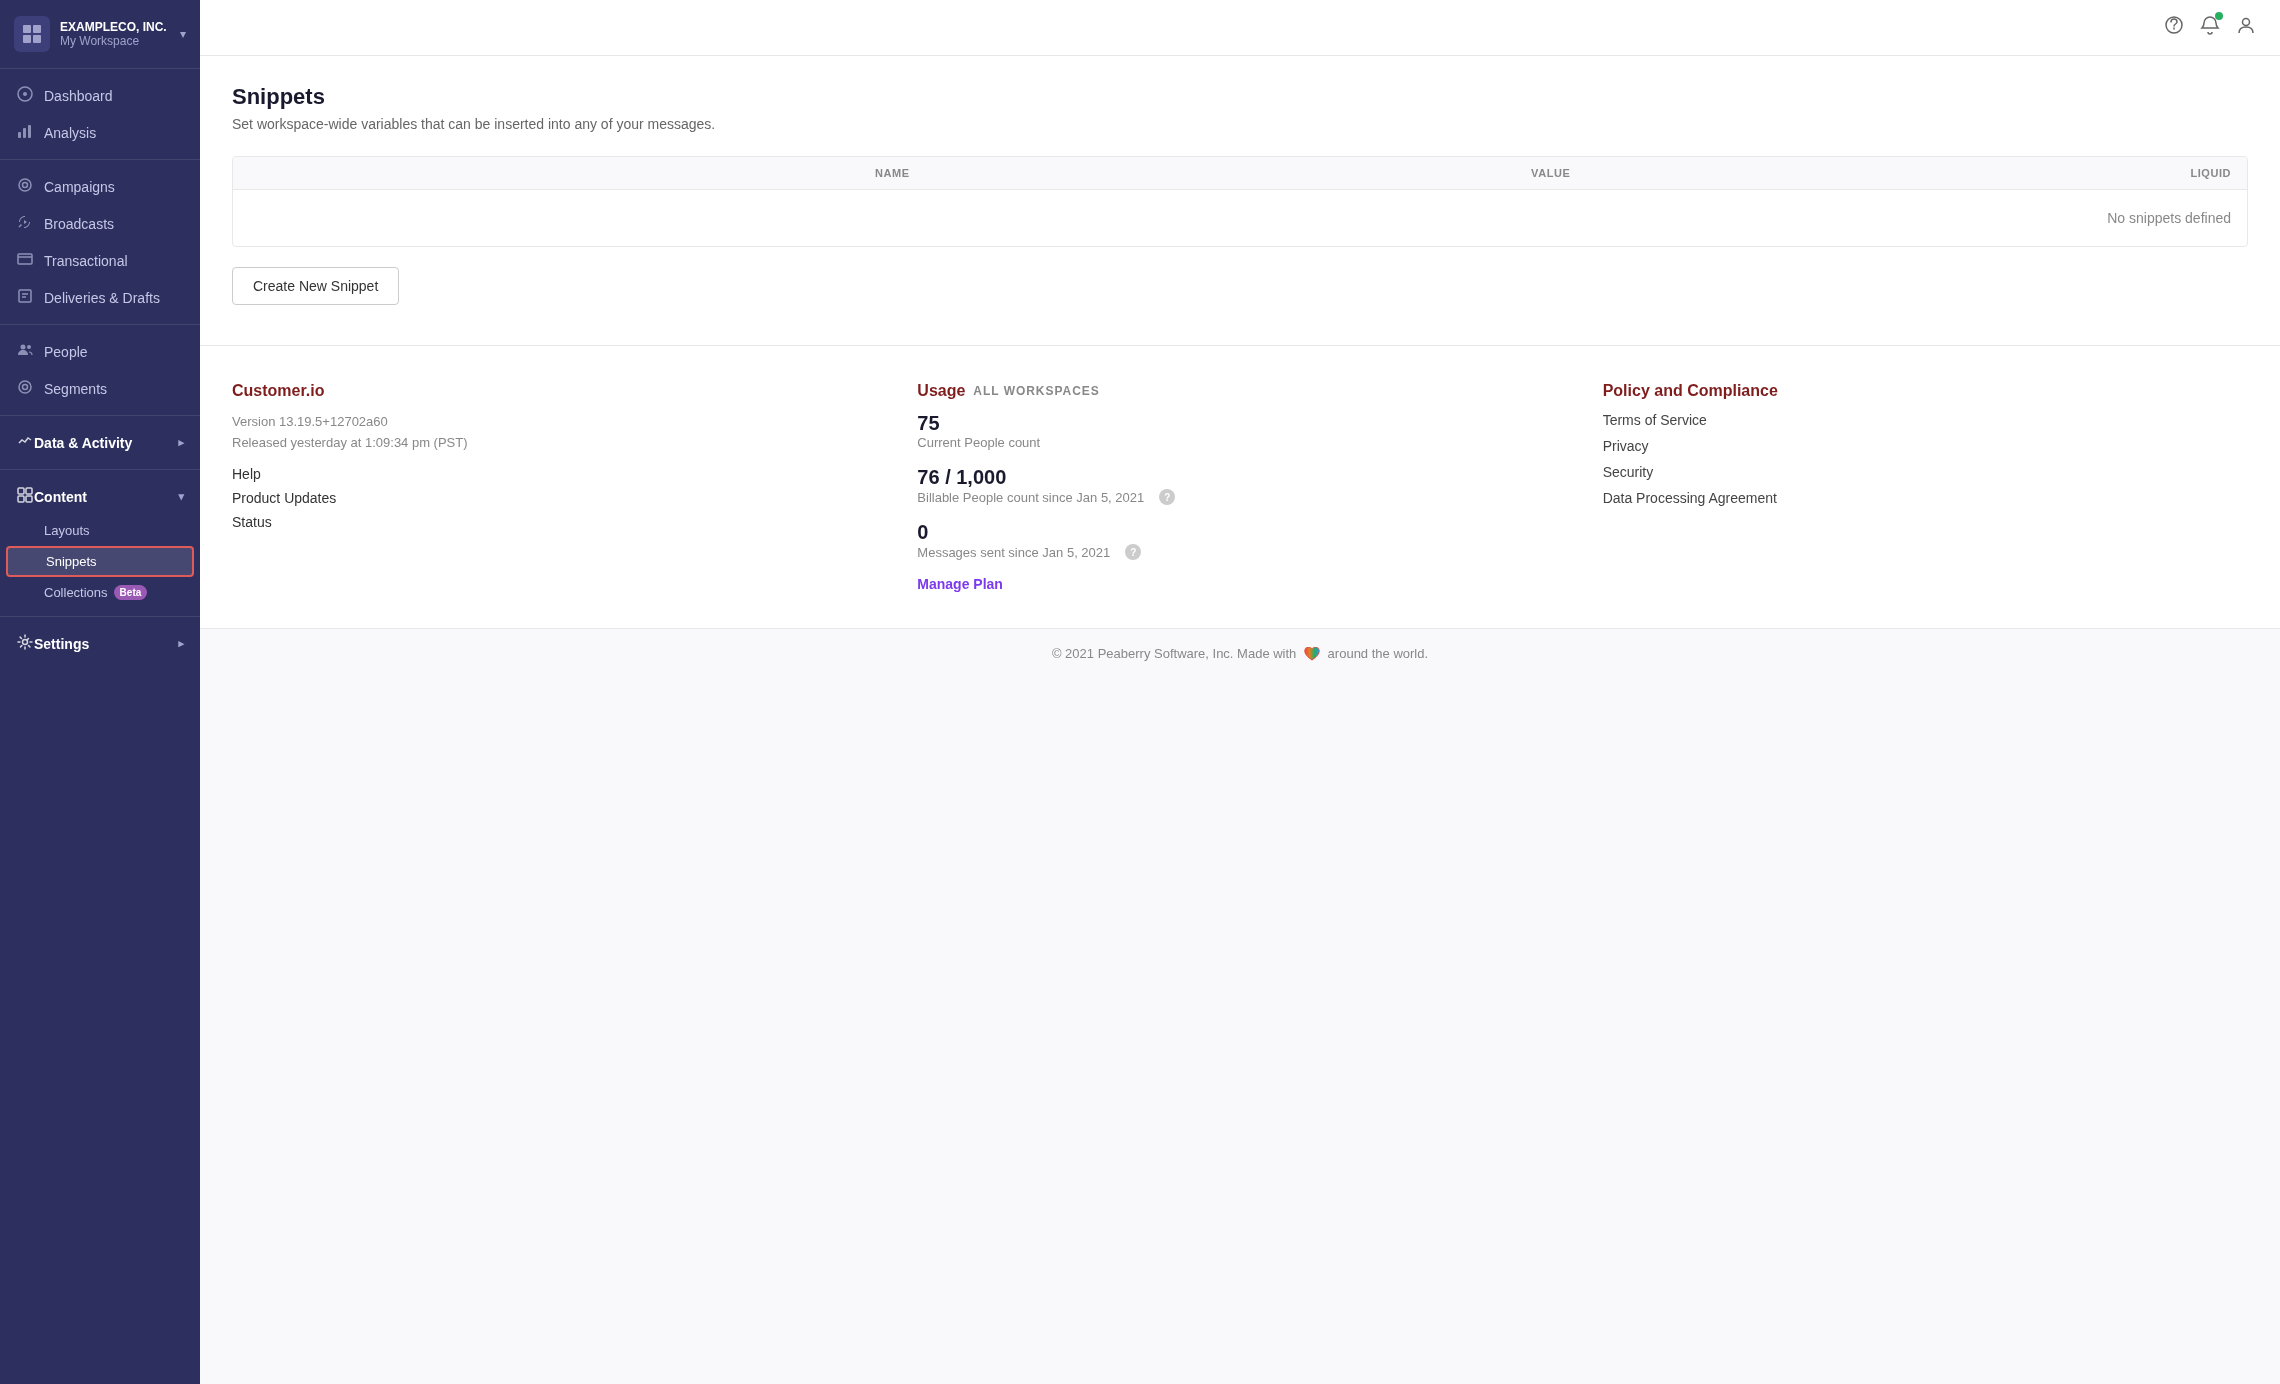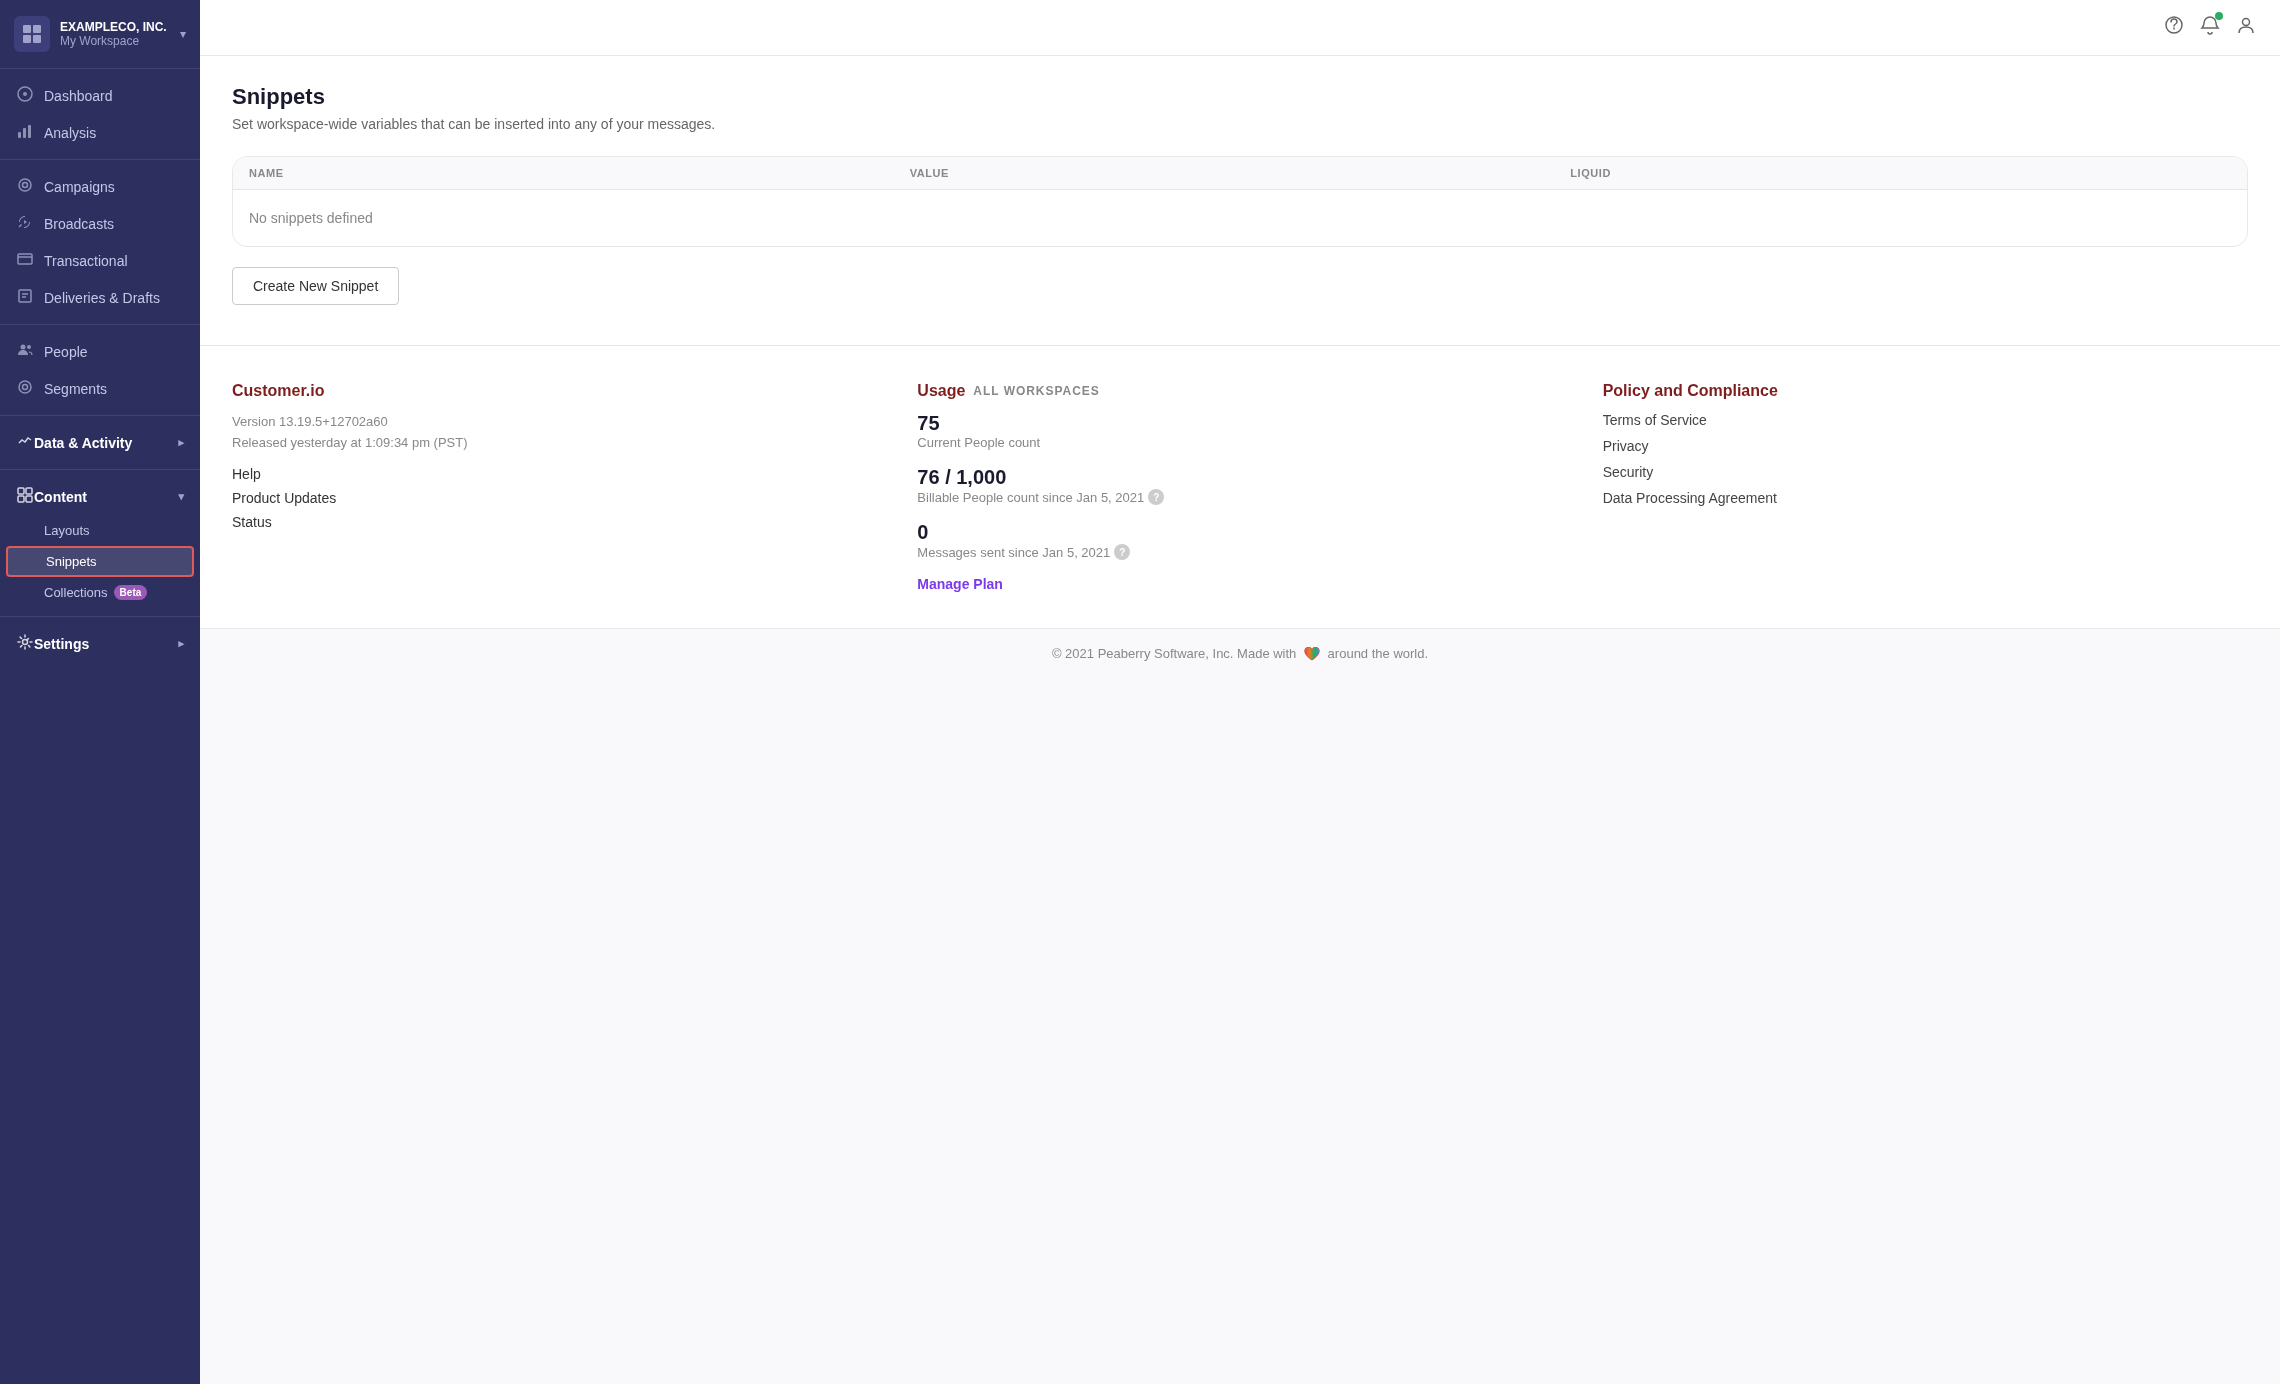--- a/index.html
+++ b/index.html
@@ -150,23 +150,24 @@
       margin-bottom: 6px;
     }
     .page-subtitle {
       color: #666;
       font-size: 14px;
       margin-bottom: 24px;
     }
 
     .snippets-table {
       border: 1px solid #e8e8e8;
-      border-radius: 15px;
+      border-radius: 4px;
       margin-bottom: 20px;
       overflow: hidden;
+      text-align: right;
     }
     .table-header {
       display: grid;
       grid-template-columns: 1fr 1fr 1fr;
       background: #f9f9fb;
       border-bottom: 1px solid #e8e8e8;
       padding: 10px 16px;
     }
     .table-header-cell {
       font-size: 11px;
@@ -260,21 +261,21 @@
     .copyright-bar {
       background: #f9f9fb;
       border-top: 1px solid #e8e8e8;
       text-align: center;
       padding: 16px;
       color: #888;
       font-size: 13px;
     }
     .heart-icon { display: inline-block; font-size: 14px; }
 
-    .usage-row { display: flex; align-items: center; gap: 4px; }
+    .usage-row { display: flex; align-items: center; gap: 15px; }
     .question-icon {
       display: inline-flex;
       align-items: center;
       justify-content: center;
       width: 16px;
       height: 16px;
       border-radius: 50%;
       background: #ccc;
       color: #fff;
       font-size: 10px;

